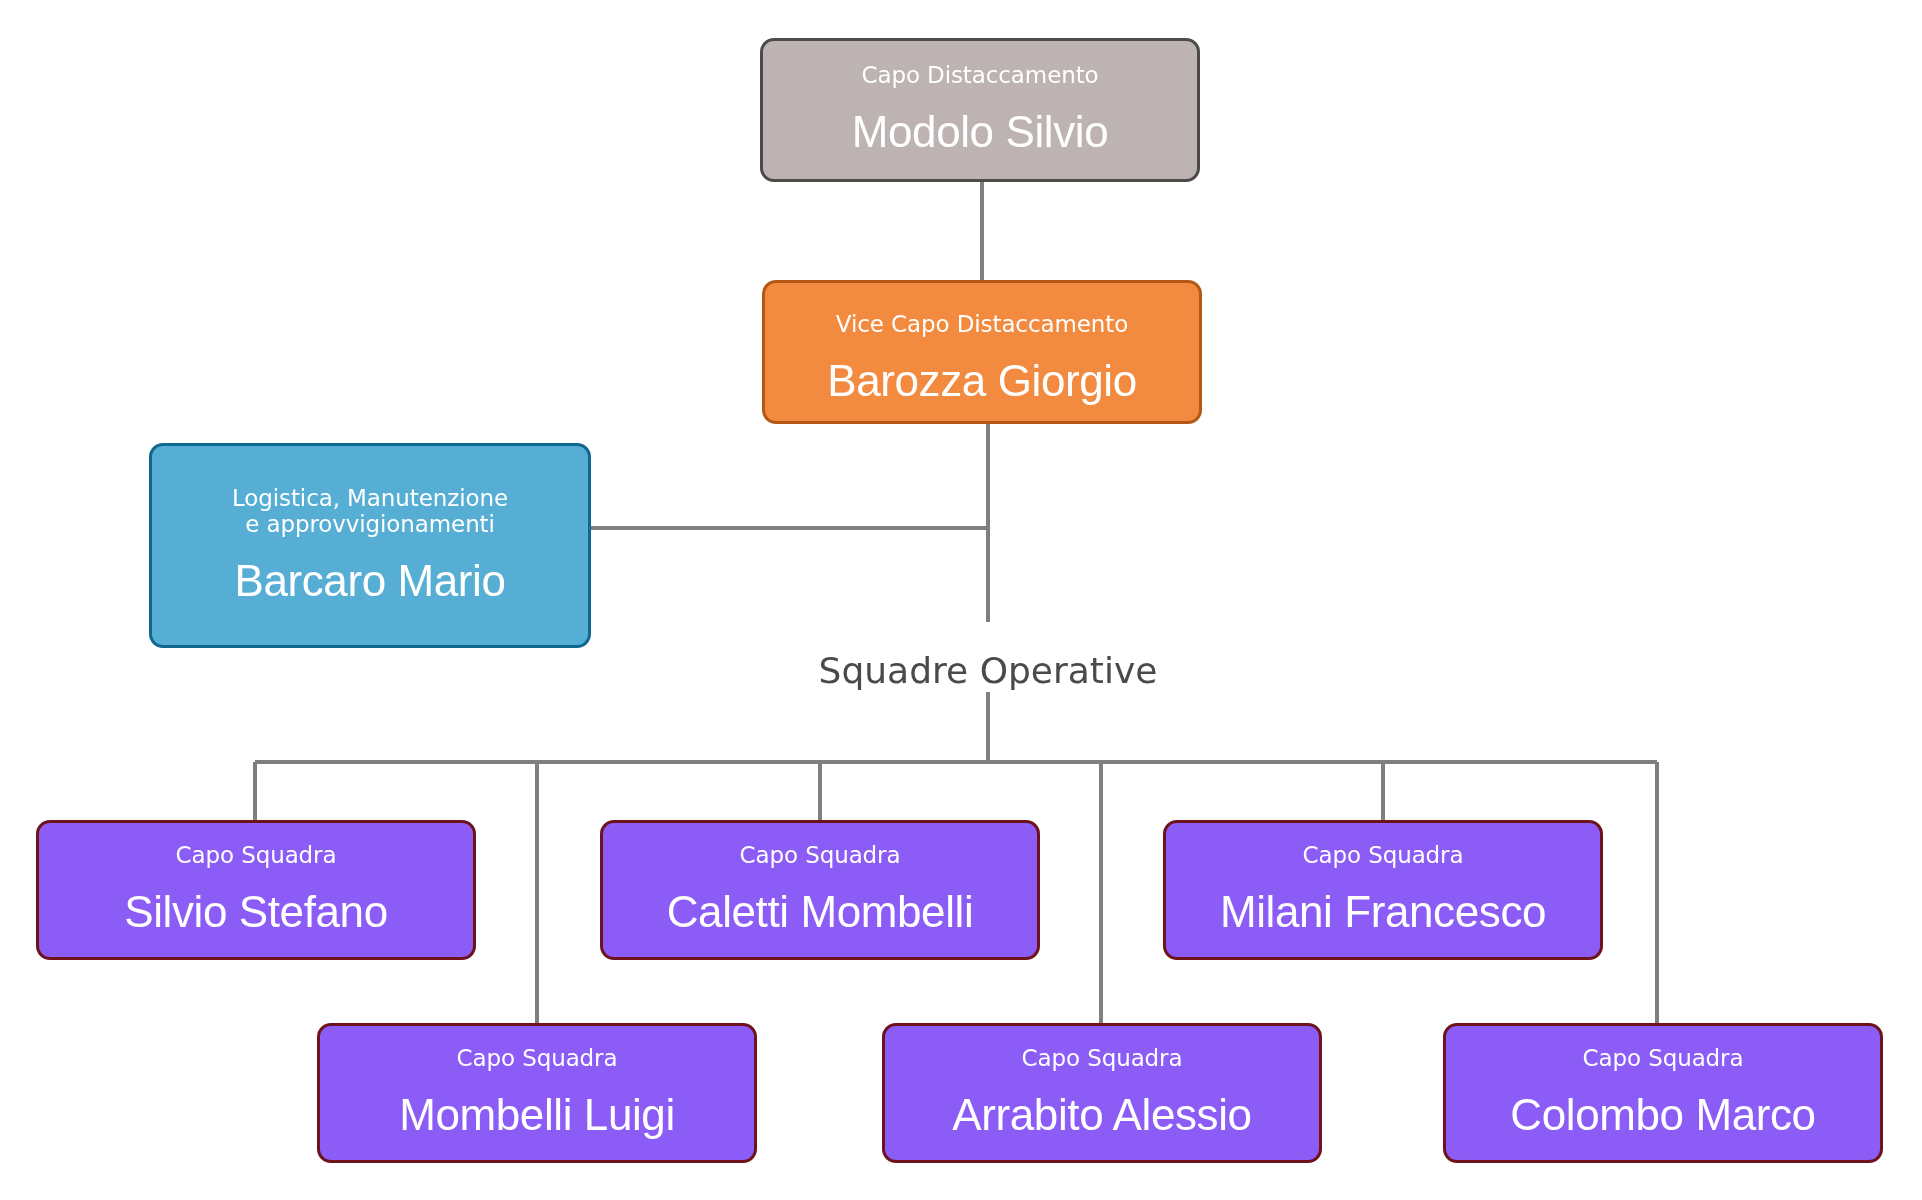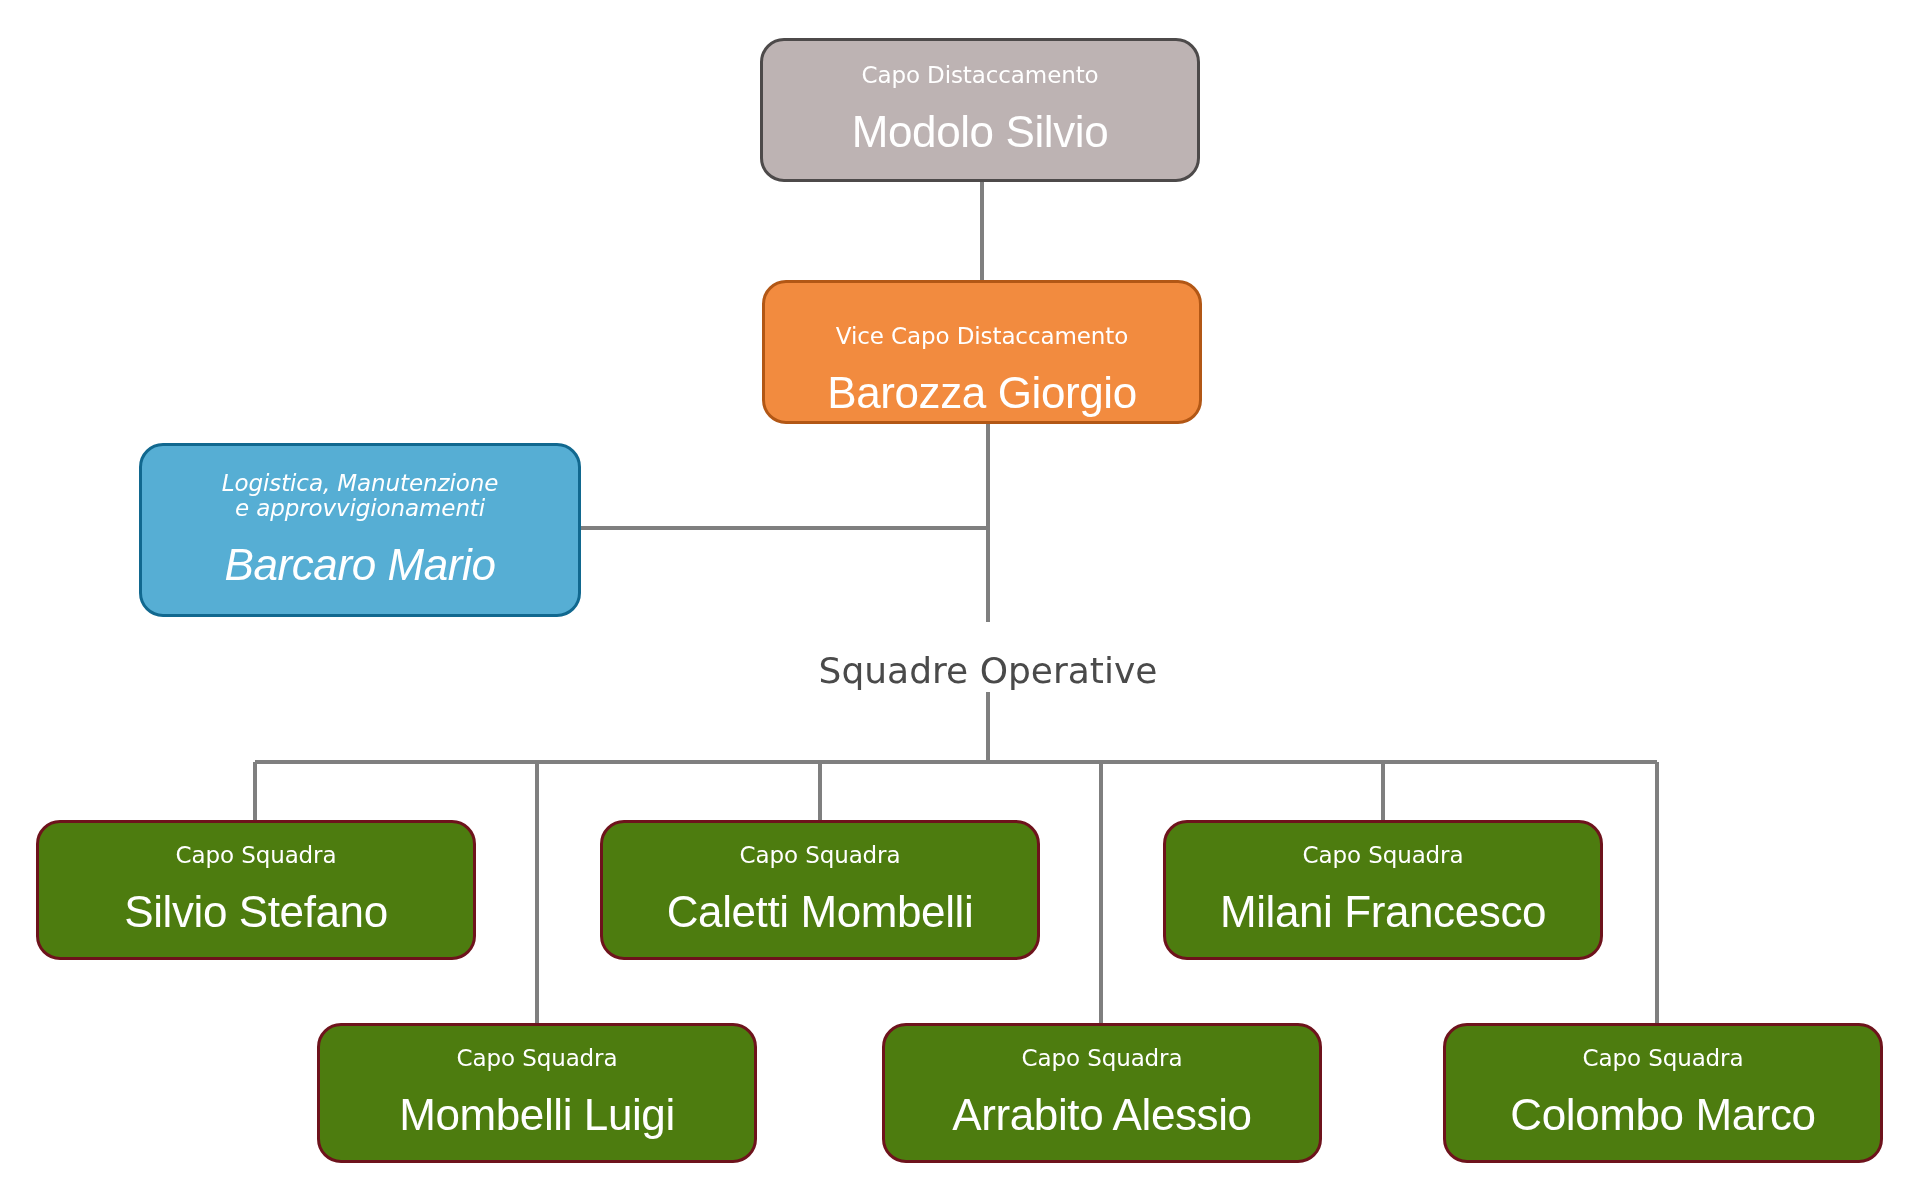--- a/index.html
+++ b/index.html
@@ -28,30 +28,30 @@
     top: 0;
     width: 1922px;
     height: 1200px;
     pointer-events: none;
   }
 
   
   .node {
     position: absolute;
     box-sizing: border-box;
-    border-radius: 24px;
+    border-radius: 14px;
     border-style: solid;
     border-width: 3px;
     display: flex;
     flex-direction: column;
     align-items: center;
     justify-content: center;
     text-align: center;
     color: #ffffff;
-    padding: 4px 12px;
+    padding: 16px 12px;
     line-height: 1.12;
   }
 
   .node .role {
     font-family: "DejaVu Sans", sans-serif;
     font-size: 23px;
     font-weight: 400;
     letter-spacing: -0.1px;
     white-space: pre-line;
   }
@@ -61,21 +61,21 @@
     font-weight: 400;
     letter-spacing: -0.4px;
     margin-top: 18px;
     white-space: nowrap;
   }
 
   
   .theme-gray   { background: #bdb3b3; border-color: #4d4a4a; }
   .theme-orange { background: #f28b3f; border-color: #b25715; }
   .theme-blue   { background: #56aed4; border-color: #11688f; }
-  .theme-red    { background: #4d7c0f; border-color: #6e131c; }
+  .theme-red    { background: #8b5cf6; border-color: #6e131c; }
 
   
   .free-label {
     position: absolute;
     font-family: "DejaVu Sans", sans-serif;
     font-size: 36px;
     color: #4a4a4a;
     white-space: nowrap;
     text-align: center;
   }
@@ -115,21 +115,21 @@
   <div class="node theme-gray" style="left:760px; top:38px; width:440px; height:144px;">
     <div class="role">Capo Distaccamento</div>
     <div class="person">Modolo Silvio</div>
   </div>
 
   <div class="node theme-orange" style="left:762px; top:280px; width:440px; height:144px;justify-content:flex-end;">
     <div class="role">Vice Capo Distaccamento</div>
     <div class="person">Barozza Giorgio</div>
   </div>
 
-  <div class="node theme-blue" style="left:139px; top:443px; width:442px; height:174px;font-style:italic;">
+  <div class="node theme-blue" style="left:149px; top:443px; width:442px; height:205px;">
     <div class="role">Logistica, Manutenzione
 e approvvigionamenti</div>
     <div class="person">Barcaro Mario</div>
   </div>
 
   <div class="node theme-red" style="left:36px; top:820px; width:440px; height:140px;">
     <div class="role">Capo Squadra</div>
     <div class="person">Silvio Stefano</div>
   </div>
 

